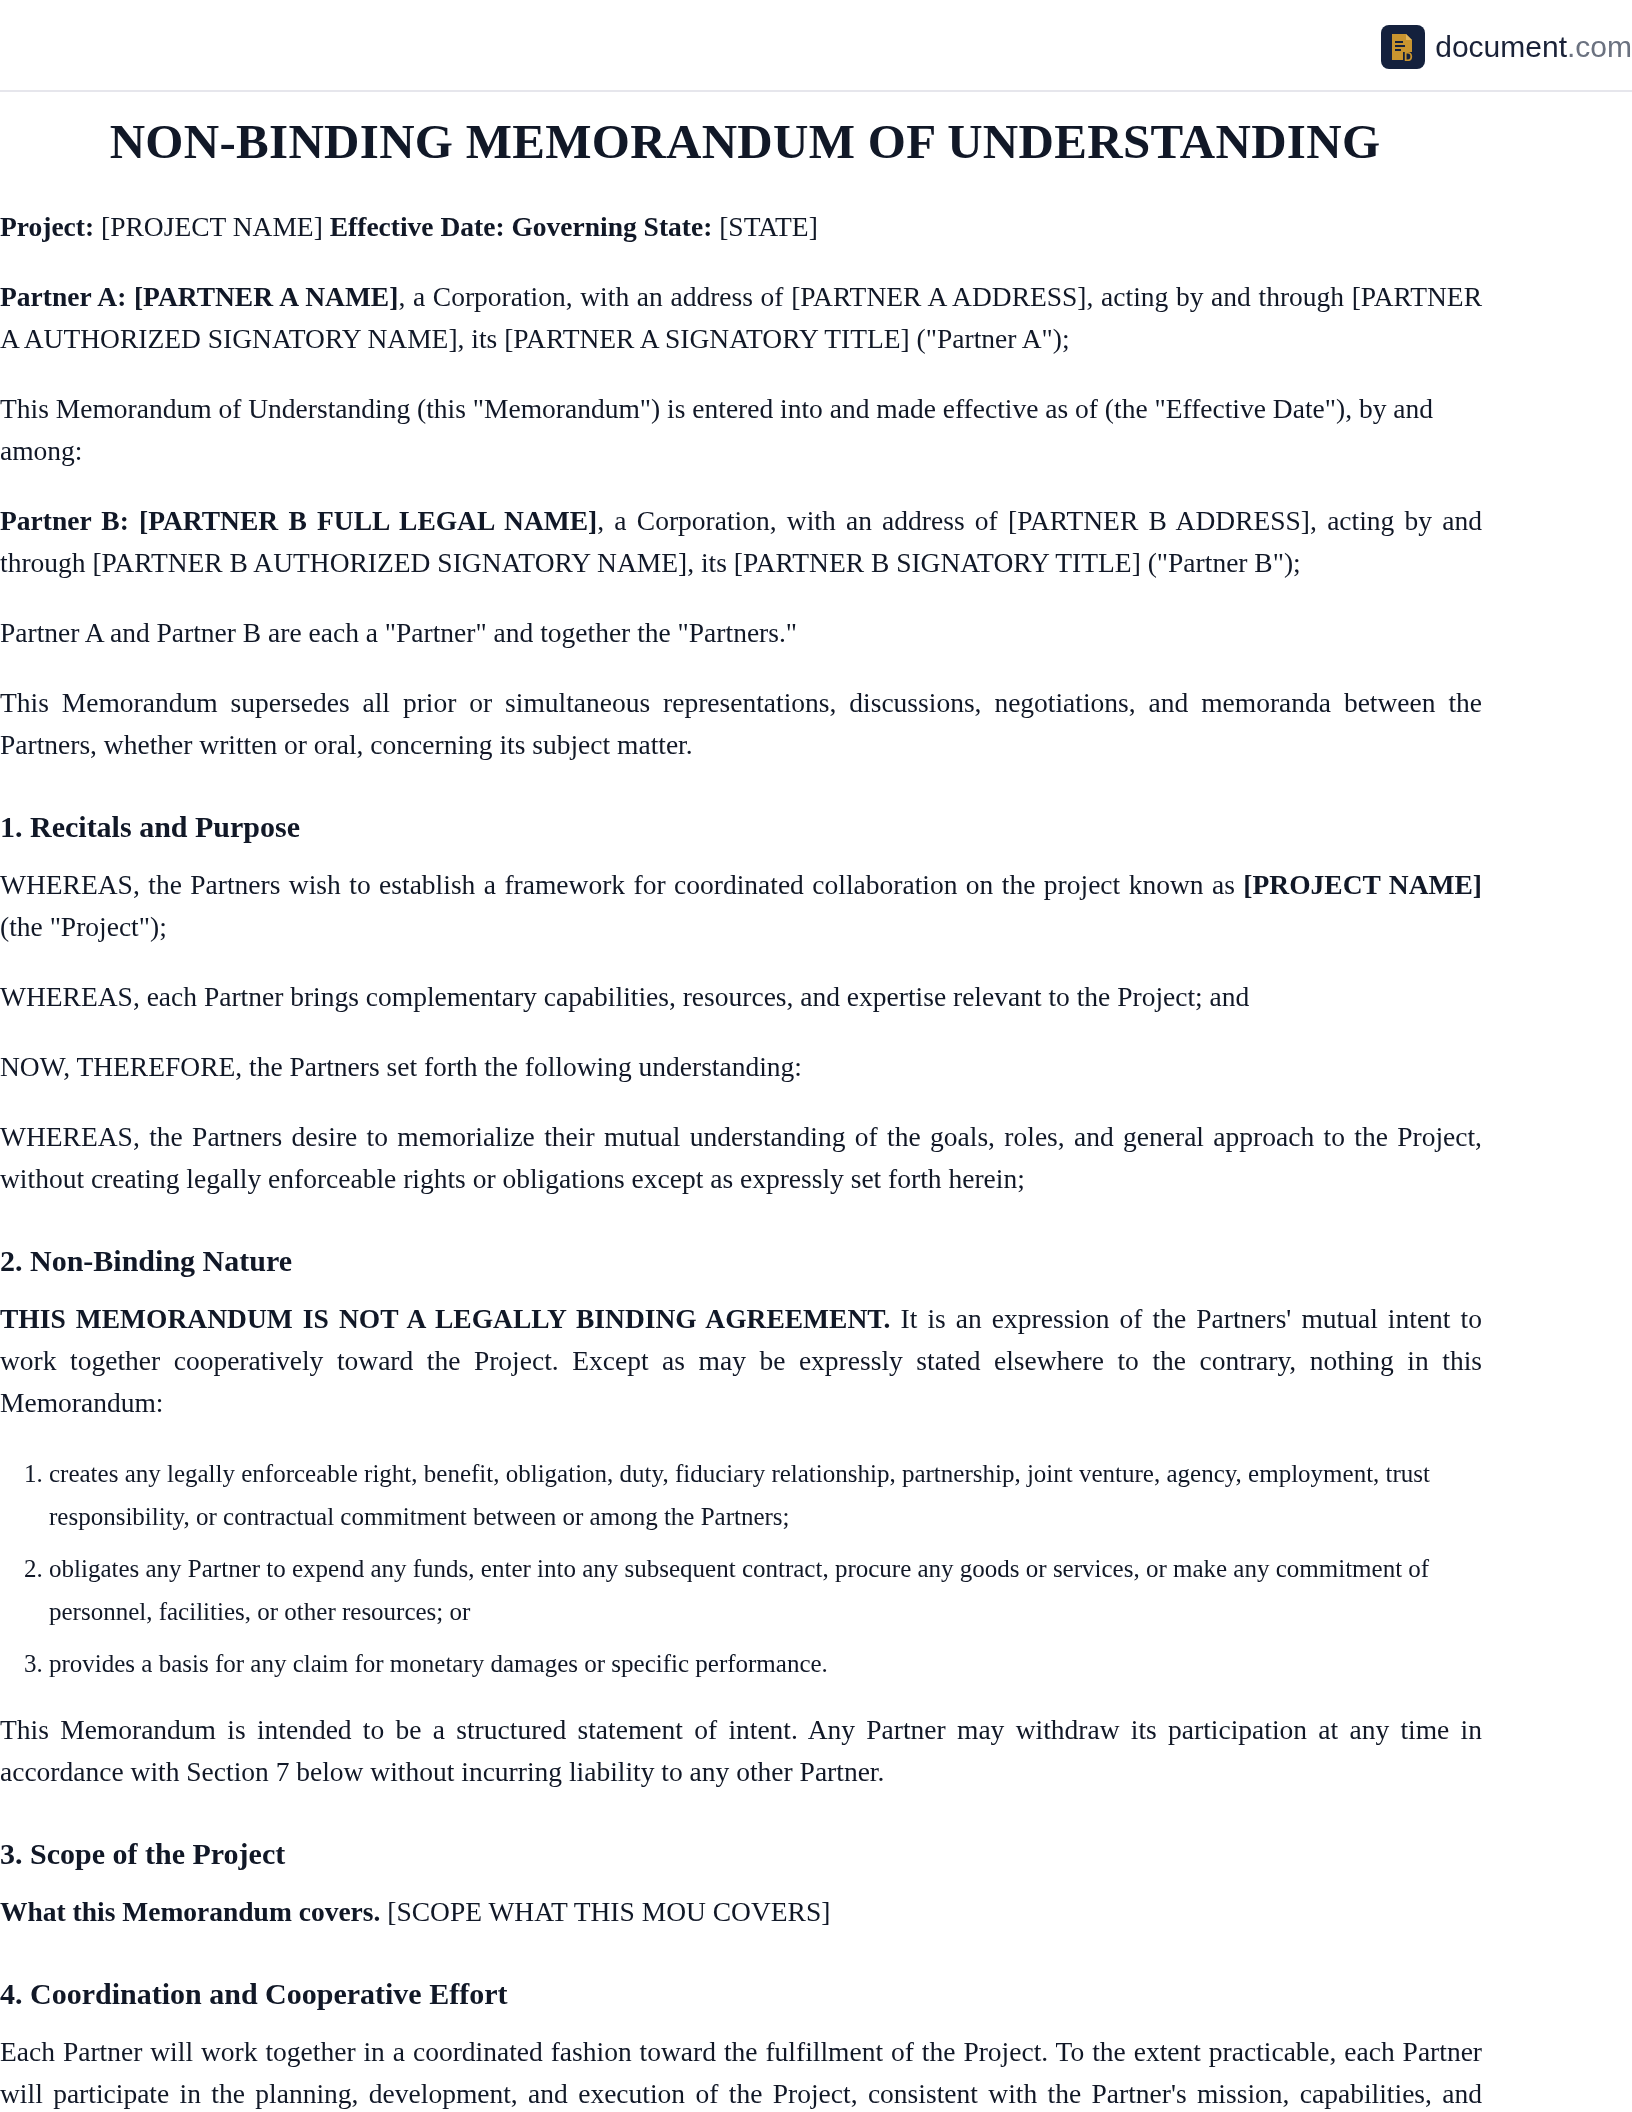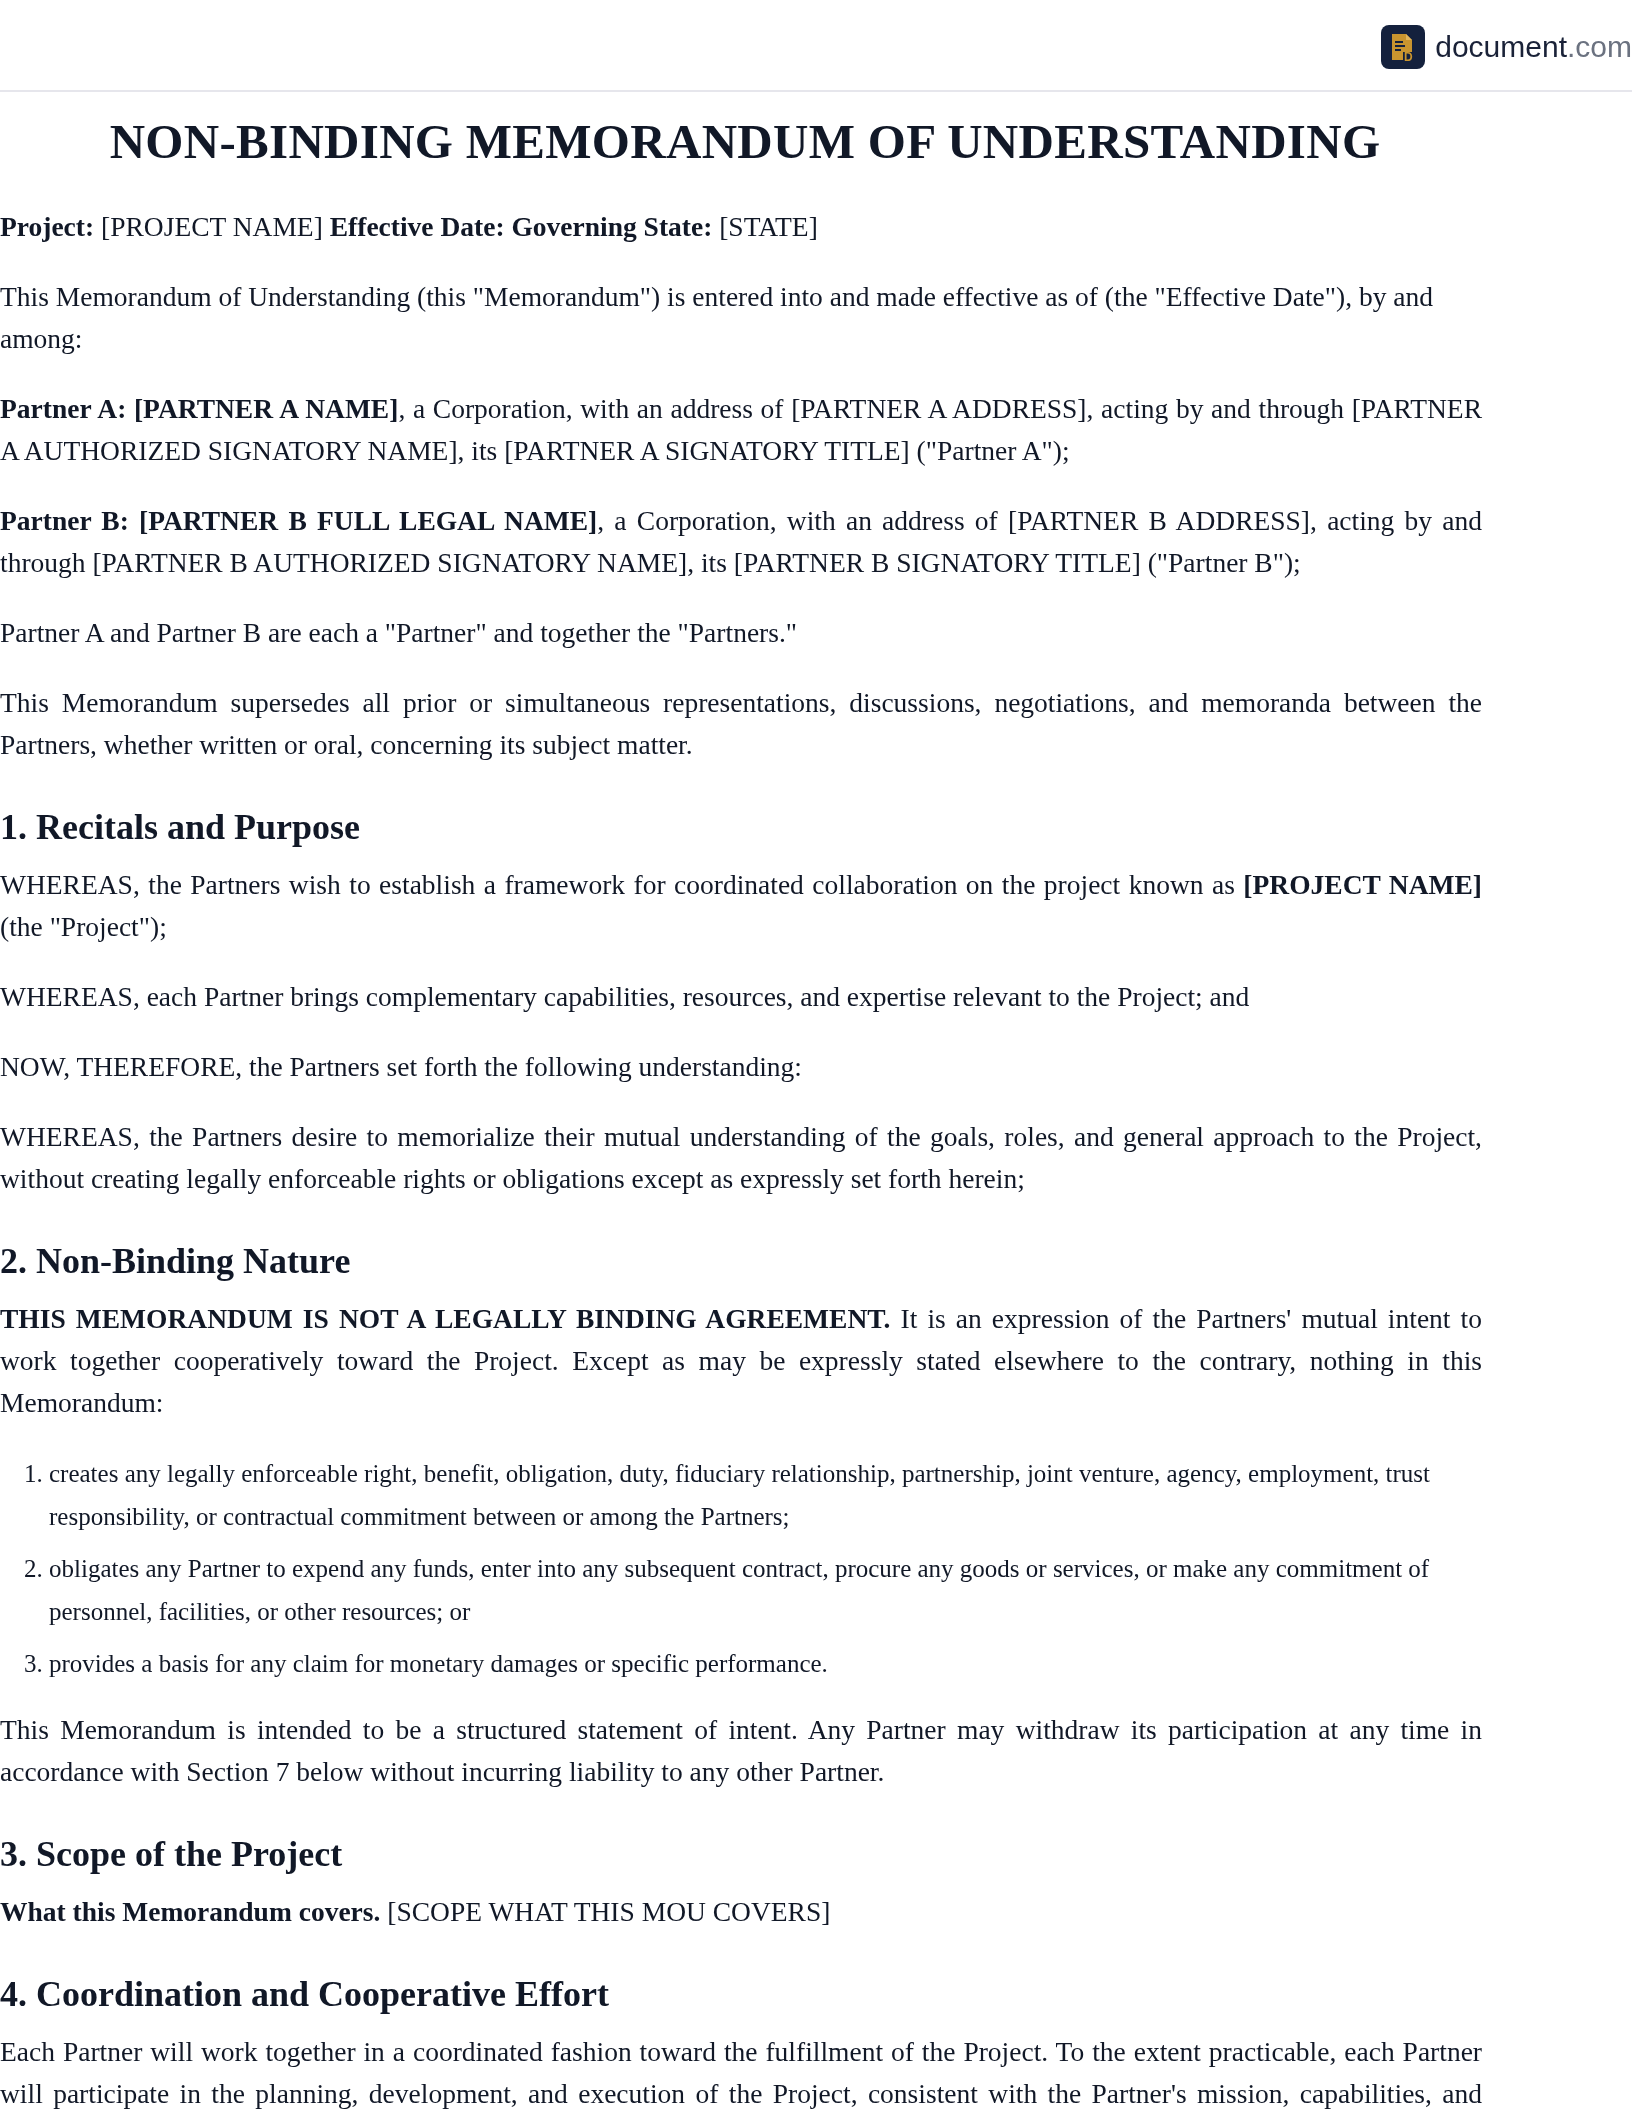--- a/index.html
+++ b/index.html
@@ -50,21 +50,21 @@
     line-height: 64px;
     letter-spacing: 0.3px;
   }
   p {
     font-size: 27.5px;
     line-height: 42px;
     margin: 0 8px 28px 0;
     text-align: justify;
   }
   h2 {
-    font-size: 36px;
+    font-size: 30px;
     font-weight: bold;
     margin: 40px 0 16px 0;
     line-height: 42px;
   }
   ol {
     margin: 0 0 24px 12px;
     padding-left: 37px;
     font-size: 25px;
     line-height: 43px;
   }
@@ -88,23 +88,23 @@
     </div>
     <div class="brand-text"><span>document</span><span class="tld">.com</span></div>
   </div>
 </div>
 
 <div class="content">
   <h1>NON-BINDING MEMORANDUM OF UNDERSTANDING</h1>
 
   <p style="margin-top:-4px;"><b>Project:</b><span> [PROJECT NAME] </span><b>Effective Date:</b><b> Governing State:</b><span> [STATE]</span></p>
 
+  <p><b>Partner A: [PARTNER A NAME]</b><span>, a Corporation, with an address of [PARTNER A ADDRESS], acting by and through [PARTNER A AUTHORIZED SIGNATORY NAME], its [PARTNER A SIGNATORY TITLE] ("Partner A");</span></p>
+
   <p style="text-align:left;">This Memorandum of Understanding (this "Memorandum") is entered into and made effective as of (the "Effective Date"), by and among:</p>
-
-  <p><b>Partner A: [PARTNER A NAME]</b><span>, a Corporation, with an address of [PARTNER A ADDRESS], acting by and through [PARTNER A AUTHORIZED SIGNATORY NAME], its [PARTNER A SIGNATORY TITLE] ("Partner A");</span></p>
 
   <p><b>Partner B: [PARTNER B FULL LEGAL NAME]</b><span>, a Corporation, with an address of [PARTNER B ADDRESS], acting by and through [PARTNER B AUTHORIZED SIGNATORY NAME], its [PARTNER B SIGNATORY TITLE] ("Partner B");</span></p>
 
   <p>Partner A and Partner B are each a "Partner" and together the "Partners."</p>
 
   <p>This Memorandum supersedes all prior or simultaneous representations, discussions, negotiations, and memoranda between the Partners, whether written or oral, concerning its subject matter.</p>
 
   <h2>1. Recitals and Purpose</h2>
   <p><span>WHEREAS, the Partners wish to establish a framework for coordinated collaboration on the project known as </span><b>[PROJECT NAME]</b><span> (the "Project");</span></p>
   <p>WHEREAS, each Partner brings complementary capabilities, resources, and expertise relevant to the Project; and</p>

